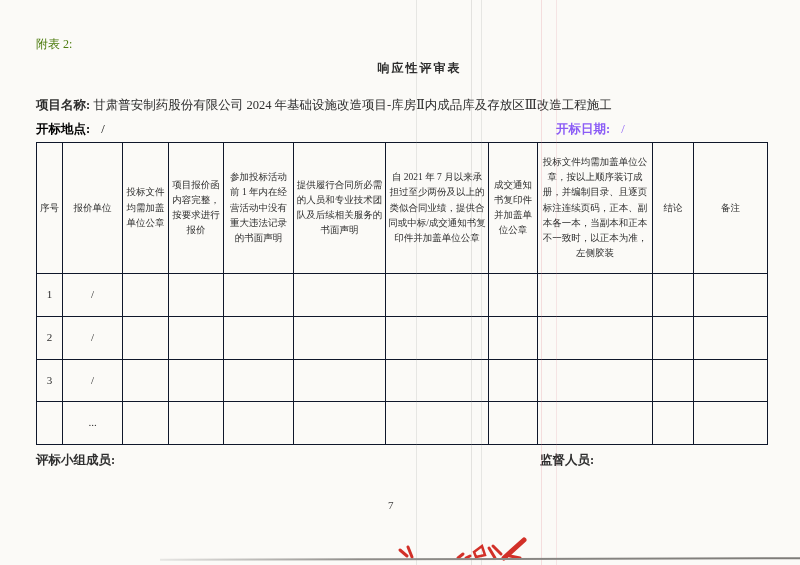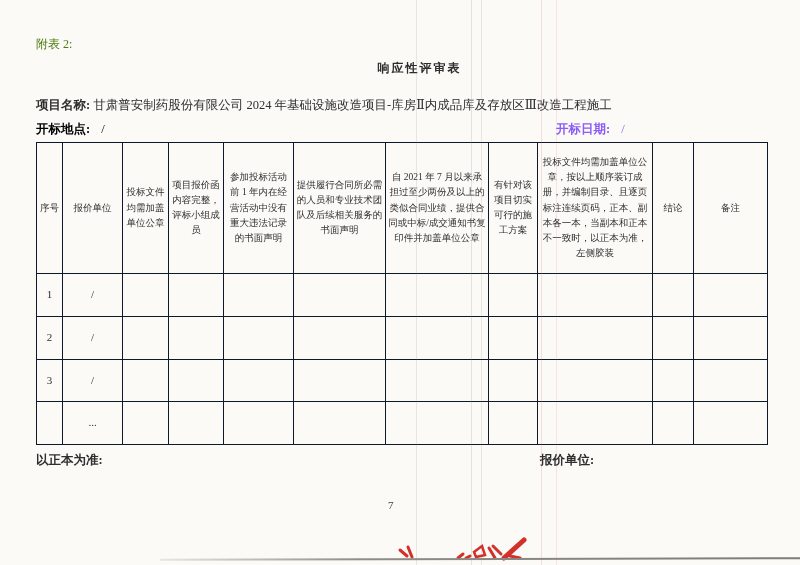--- a/index.html
+++ b/index.html
@@ -135,25 +135,25 @@
         <col style="width:49px">
       <col style="width:115px">
         <col style="width:41px">
         <col style="width:74px">
     </colgroup>
     <tbody>
       <tr class="header-row">
         <th>序号</th>
         <th>报价单位</th>
         <th>投标文件均需加盖单位公章</th>
-        <th>项目报价函内容完整，评标小组成员</th>
+        <th>项目报价函内容完整，按要求进行报价</th>
         <th>参加投标活动前 1 年内在经营活动中没有重大违法记录的书面声明</th>
         <th>提供履行合同所必需的人员和专业技术团队及后续相关服务的书面声明</th>
         <th>自 2021 年 7 月以来承担过至少两份及以上的类似合同业绩，提供合同或中标/成交通知书复印件并加盖单位公章</th>
-        <th>有针对该项目切实可行的施工方案</th>
+        <th>成交通知书复印件并加盖单位公章</th>
         <th>投标文件均需加盖单位公章，按以上顺序装订成册，并编制目录、且逐页标注连续页码，正本、副本各一本，当副本和正本不一致时，以正本为准，左侧胶装</th>
         <th>结论</th>
         <th>备注</th>
       </tr>
       <tr class="body-row">
         <td>1</td>
         <td>/</td>
         <td></td>
         <td></td>
         <td></td>
@@ -200,22 +200,22 @@
         <td></td>
         <td></td>
         <td></td>
         <td></td>
         <td></td>
       </tr>
     </tbody>
   </table>
 
 
-  <div class="team-label">以正本为准:</div>
-  <div class="supervisor-label">报价单位:</div>
+  <div class="team-label">评标小组成员:</div>
+  <div class="supervisor-label">监督人员:</div>
 
   <div class="page-number">7</div>
 
   <div class="scan-vline vl-1"></div>
   <div class="scan-vline vl-2"></div>
   <div class="scan-vline vl-3"></div>
   <div class="scan-vline vl-4"></div>
   <div class="scan-vline vl-5"></div>
 
   <div class="stamp-fragment">

